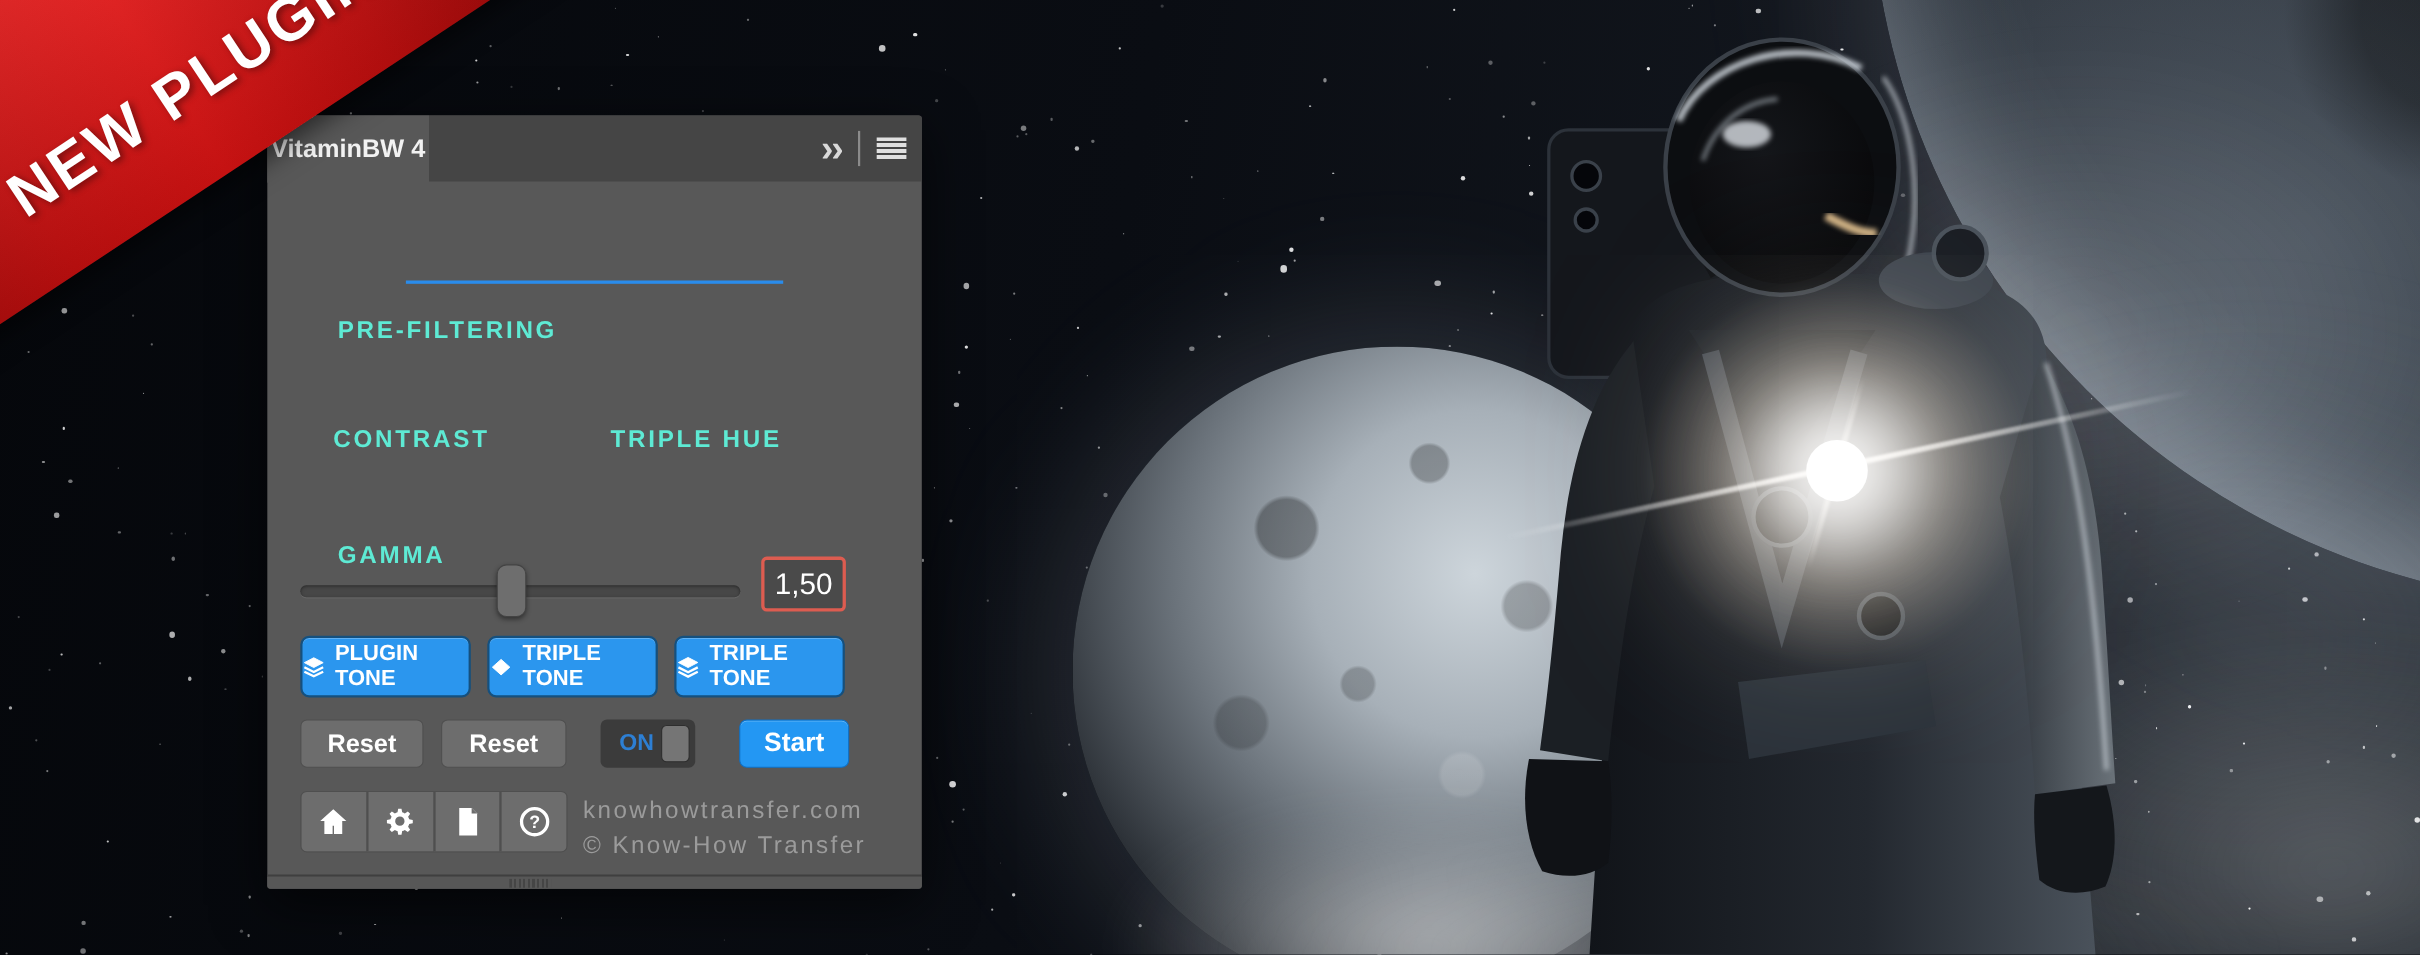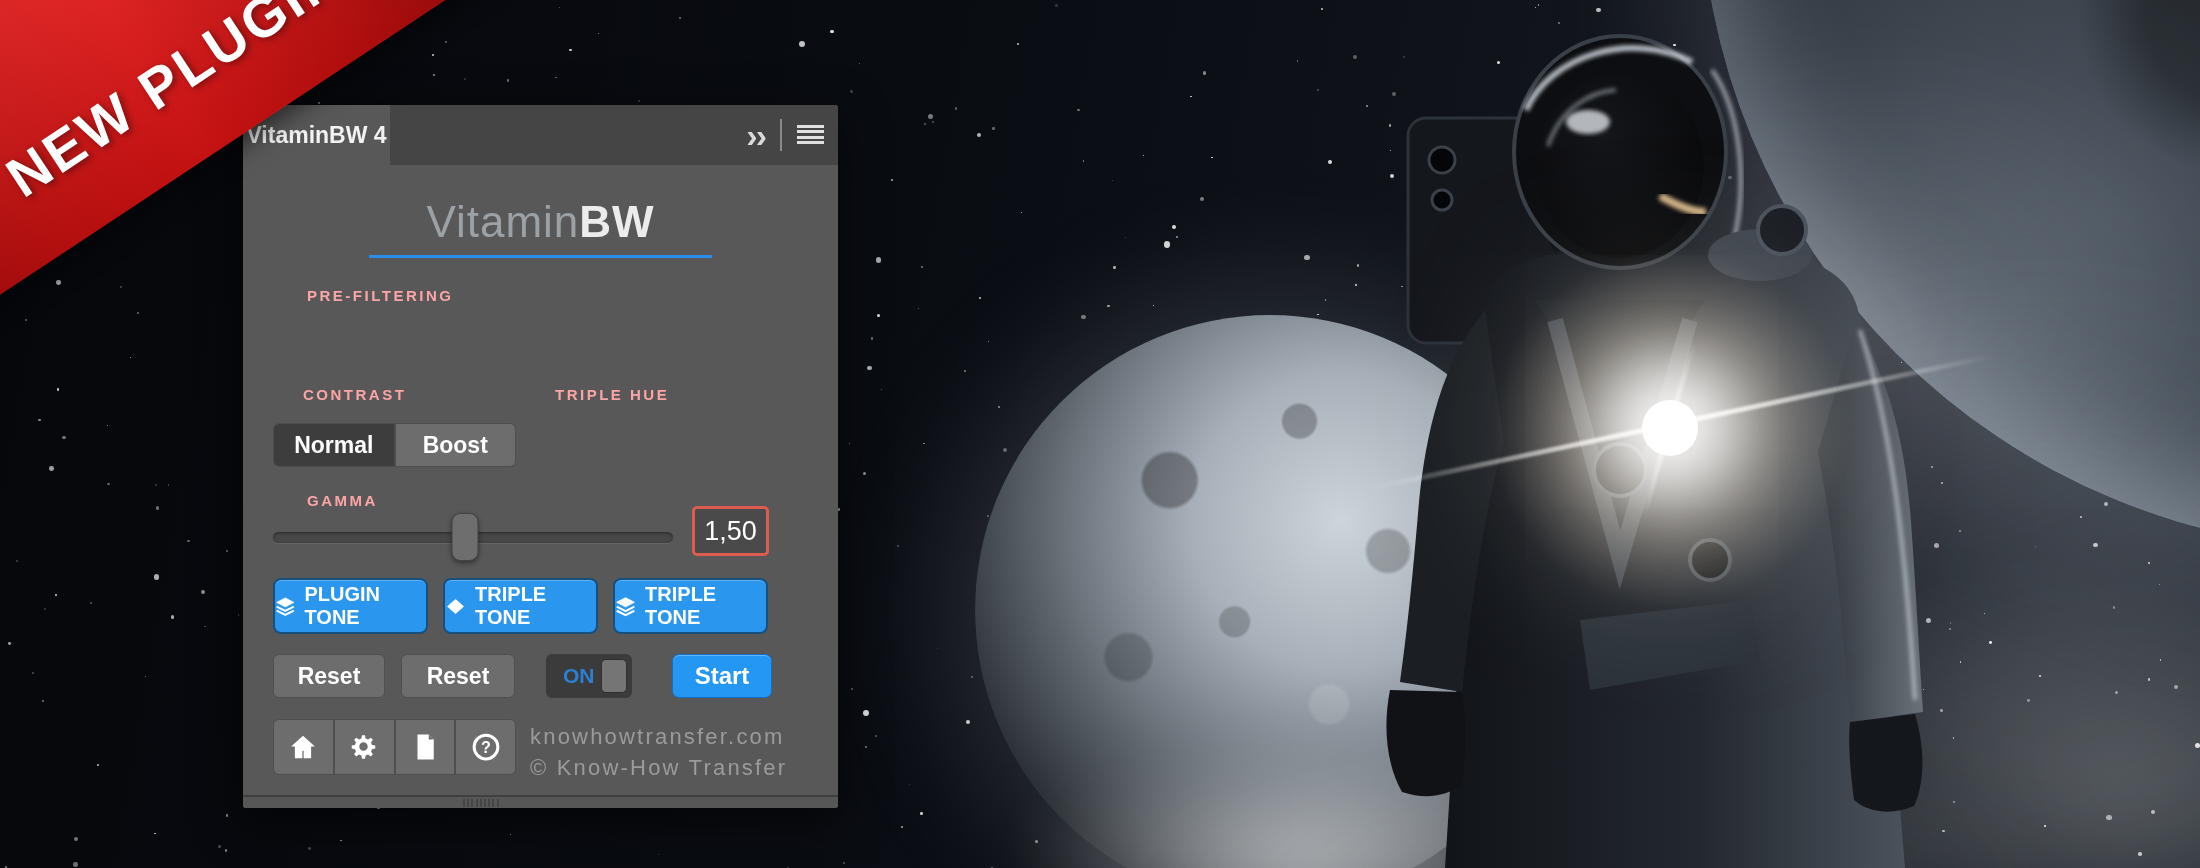--- a/index.html
+++ b/index.html
@@ -75,21 +75,21 @@
   .collapse-glyph { color:#d9d9d9; font-size:34px; font-weight:700; letter-spacing:-2px; line-height:1; cursor:pointer; }
   .tab-sep { width:2px; height:32px; background:#8b8b8b; }
   .burger { width:27px; height:20px; cursor:pointer;
     background:repeating-linear-gradient(to bottom,#e0e0e0 0 3px, transparent 3px 5.4px); }
 
   .title { position:absolute; top:92px; left:0; width:100%; text-align:center;
     font-size:44px; color:#9ba1a5; letter-spacing:1px; }
   .title b { color:#ececec; font-weight:700; }
   .title-underline { position:absolute; top:150px; left:126px; width:343px; height:3px; background:#2a8ceb; }
 
-  .sec-label { position:absolute; font-size:15px; font-weight:700; color:#fca5a5; letter-spacing:2.5px; }
+  .sec-label { position:absolute; font-size:22px; font-weight:700; color:#5eead4; letter-spacing:2.5px; }
   .lbl-pref { top:182px; left:64px; }
   .lbl-contrast { top:281px; left:60px; }
   .lbl-hue { top:281px; left:312px; }
   .lbl-gamma { top:387px; left:64px; }
 
   .filter-row { position:absolute; top:216px; left:30px; width:500px; height:42px;
     display:flex; border-radius:6px; overflow:hidden; border:1px solid #4d4d4d; }
   .fbtn { flex:1; background:#6d6d6d; color:#fff; font-size:23px; font-weight:700;
     display:flex; align-items:center; justify-content:center; cursor:pointer; border-left:2px solid #4d4d4d; }
   .fbtn:first-child { border-left:none; }
@@ -751,34 +751,29 @@
       <div class="tab">
         <span>VitaminBW 4</span>
       </div>
       <div class="tab-icons">
         <span class="collapse-glyph">››</span>
         <span class="tab-sep"></span>
         <span class="burger"></span>
       </div>
     </div>
 
-    <div class="title"><span>Vitamin</span><b>BW</b></div>
     <div class="title-underline"></div>
 
     <div class="sec-label lbl-pref">PRE-FILTERING</div>
 
 
     <div class="sec-label lbl-contrast">CONTRAST</div>
     <div class="sec-label lbl-hue">TRIPLE HUE</div>
 
     <div class="seg-row">
-      <div class="contrast-group">
-        <div class="cbtn selected">Normal</div>
-        <div class="cbtn">Boost</div>
-      </div>
     </div>
 
     <div class="sec-label lbl-gamma">GAMMA</div>
 
     <div class="slider-row">
       <div class="slider-track">
         <div class="slider-thumb" style="left: 48%;"></div>
       </div>
       <div class="gamma-value">1,50</div>
     </div>

